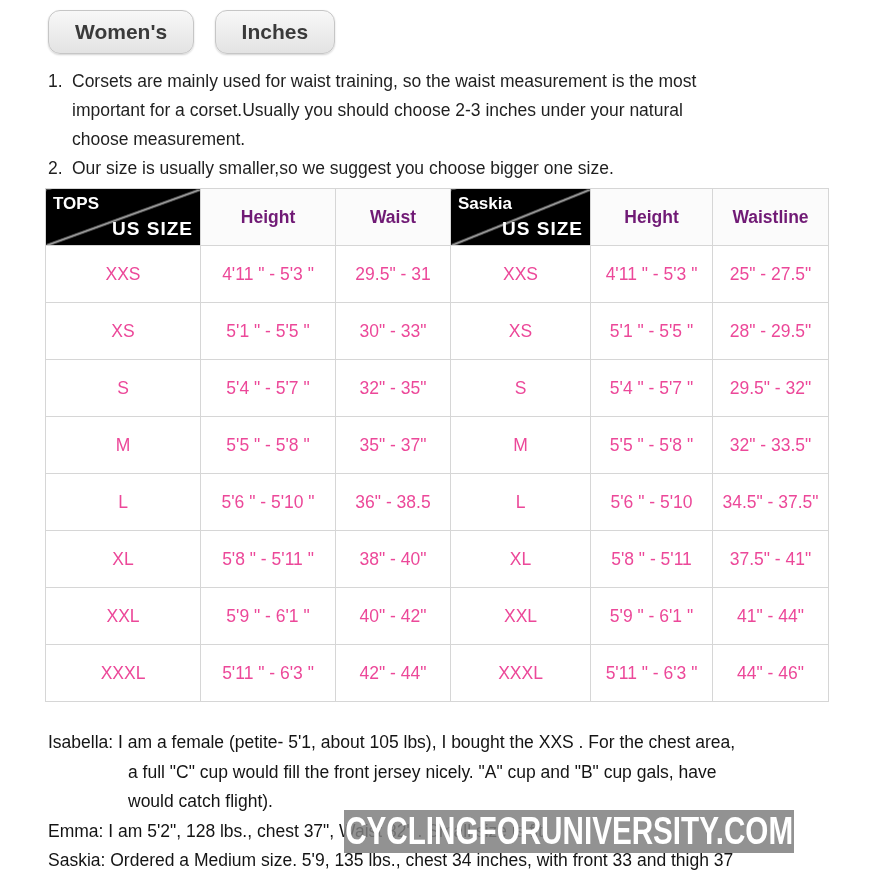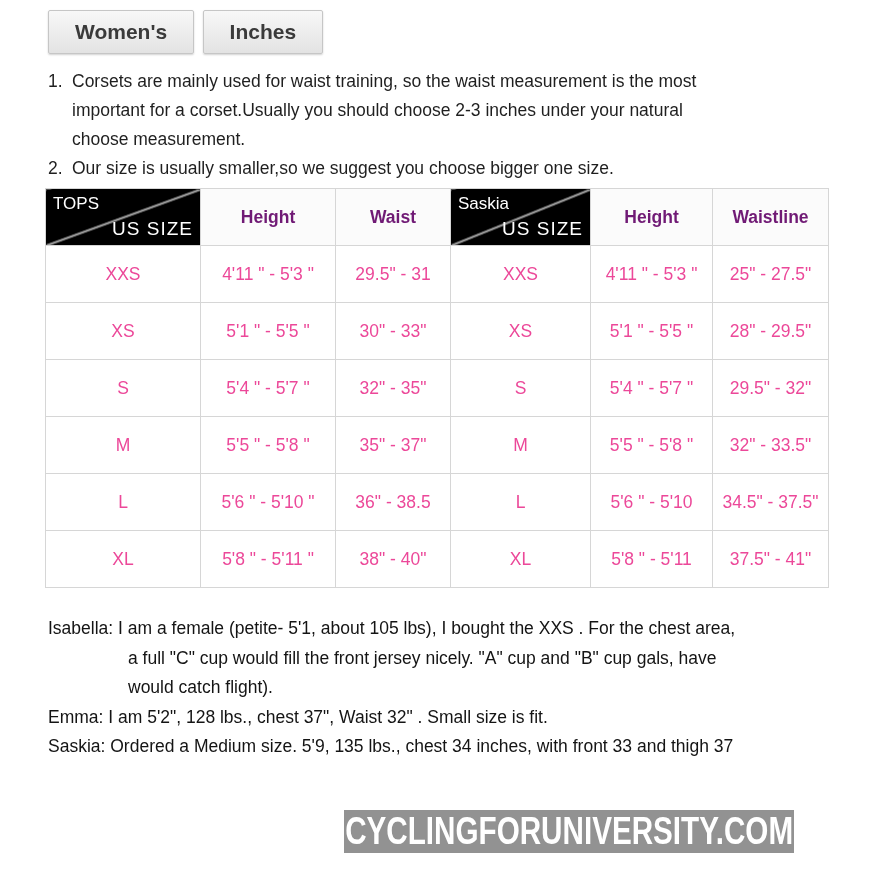--- a/index.html
+++ b/index.html
@@ -8,24 +8,24 @@
     overflow:hidden;
     background:#ffffff;
     font-family:"Liberation Sans", sans-serif;
     color:#2a2a2a;
   }
   
   .btn-row{ margin:10px 0 0 48px; }
   .btn{
     display:inline-block;
     padding:9px 26px;
-    margin-right:4px;
+    margin-right:16px;
     background:linear-gradient(#f8f8f8,#e3e3e3);
     border:1px solid #c6c6c6;
-    border-radius:2px;
+    border-radius:12px;
     box-shadow:0 1px 2px rgba(0,0,0,0.18);
     font-size:21px; font-weight:bold; color:#3a3a3a;
     cursor:pointer;
   }
   
   .notes{ margin:13px 0 0 48px; font-size:17.5px; line-height:29px; color:#1f1f1f;}
   .note{ display:flex; }
   .note-num{ width:24px; flex:0 0 24px; text-align:left; }
   .note-body{ flex:1; }
   
@@ -45,21 +45,21 @@
     padding:0 2px;
     overflow:hidden;
     white-space:nowrap;
   }
   .size-chart th{ height:56px; font-weight:bold; background:#fbfbfb; color:#701a75;}
   .size-chart td{ height:56px; }
   th.corner{
     position:relative;
     background:linear-gradient(to bottom right, #000 48.6%, #9d9d9d 49.3%, #9d9d9d 50.7%, #000 51.4%);
     color:#fff;
-    font-weight:normal;
+    font-weight:bold;
     margin-left:28px;
   }
   .c-top{ position:absolute; top:5px; left:7px; font-size:17px; }
   .c-bottom{ position:absolute; bottom:5px; right:7px; font-size:19px; letter-spacing:1px; }
   
   .reviews{ margin:26px 0 0 48px; font-size:17.5px; line-height:29.5px; color:#141414; width:800px;}
   .reviews .indent{ padding-left:80px; }
   .review-single{ margin-top:0; }
   
   .watermark{
@@ -168,20 +168,36 @@
         <td>34.5" - 37.5"</td>
       </tr>
       <tr>
         <td>XL</td>
         <td>5'8 " -  5'11 "</td>
         <td>38" - 40"</td>
         <td>XL</td>
         <td>5'8 " -  5'11</td>
         <td>37.5" - 41"</td>
       </tr>
+      <tr>
+        <td>XXL</td>
+        <td>5'9 " -  6'1 "</td>
+        <td>40" - 42"</td>
+        <td>XXL</td>
+        <td>5'9 " -  6'1 "</td>
+        <td>41" - 44"</td>
+      </tr>
+      <tr>
+        <td>XXXL</td>
+        <td>5'11 " -  6'3 "</td>
+        <td>42" - 44"</td>
+        <td>XXXL</td>
+        <td>5'11 " -  6'3 "</td>
+        <td>44" - 46"</td>
+      </tr>
     </tbody>
 </table>
 
 <div class="reviews">
   <div>
       <div>Isabella: I am a female (petite- 5'1, about 105 lbs), I bought the XXS . For the chest area,</div>
       <div class="indent">a full "C" cup would fill the front jersey nicely. "A" cup and "B" cup gals, have</div>
       <div class="indent">would catch flight).</div>
     </div>
   <div class="review-single">Emma: I am 5'2", 128 lbs., chest 37", Waist 32" . Small size is fit.</div>

